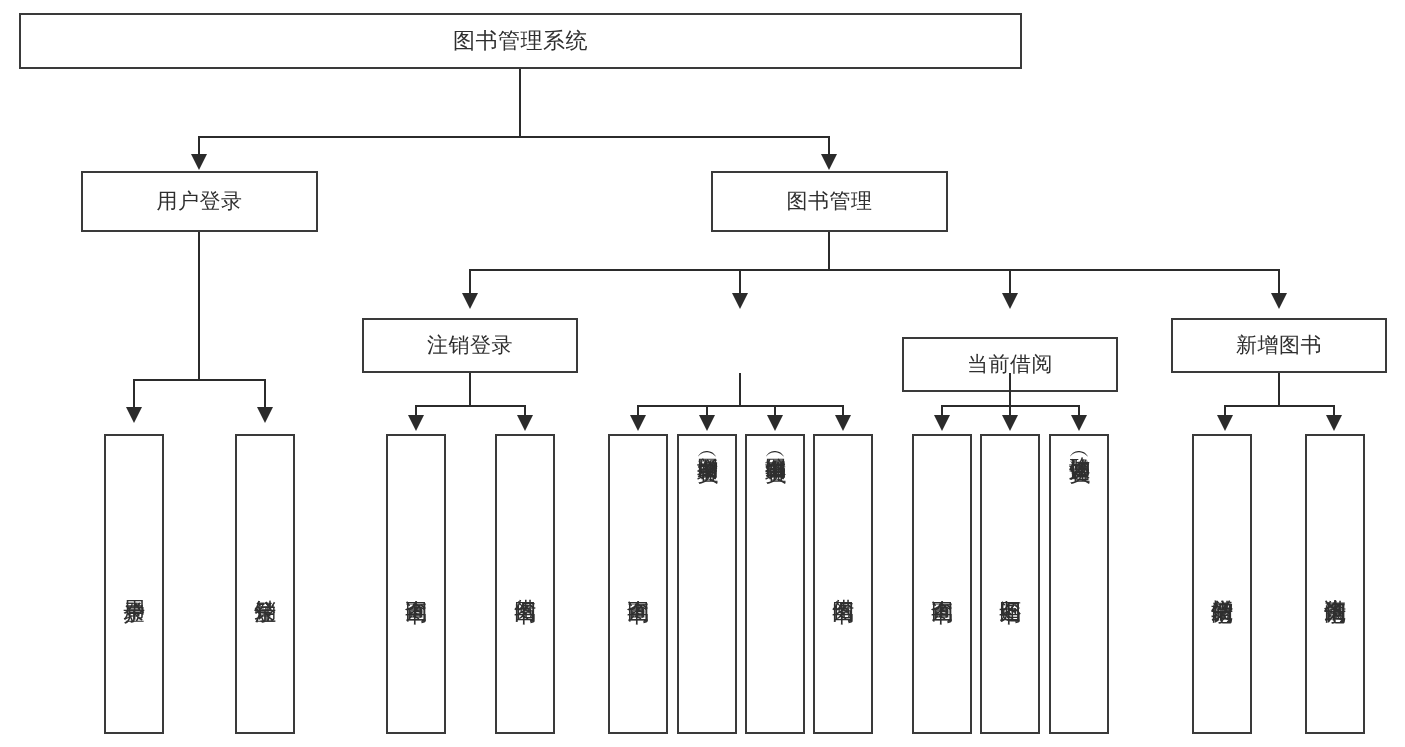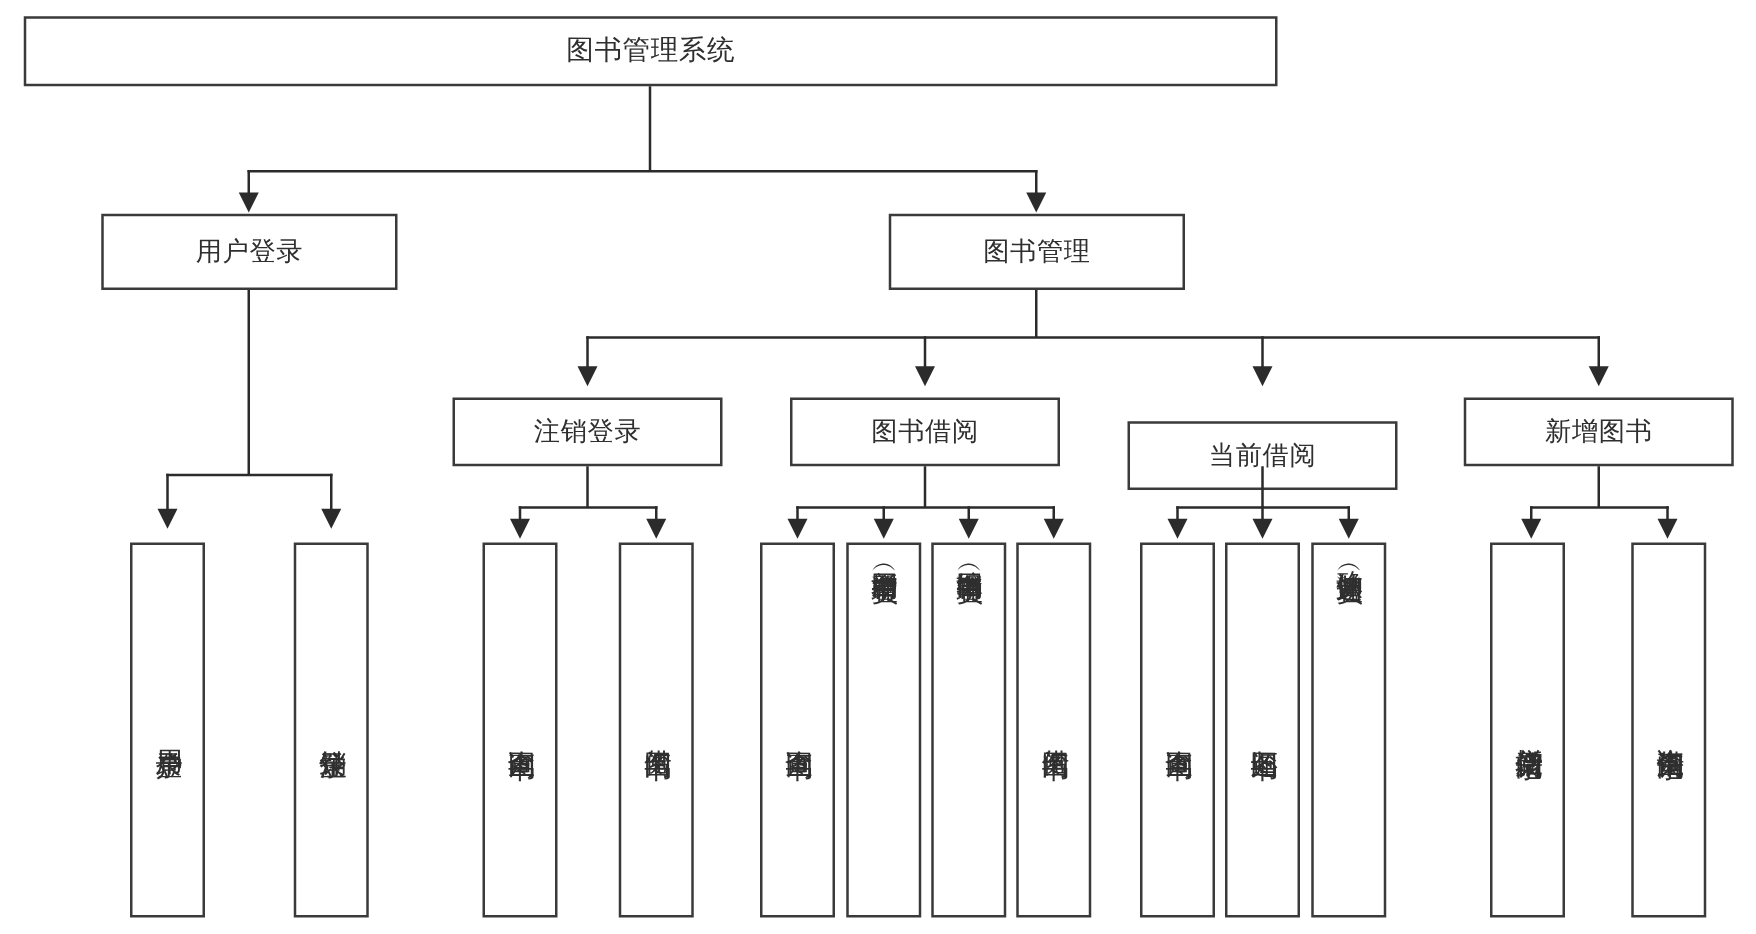--- a/index.html
+++ b/index.html
@@ -134,23 +134,20 @@
   <div class="arrow" style="left:732px; top:293px;"></div>
 
   <div class="edge vline" style="left:1009px; top:269px; width:2px; height:26px;"></div>
   <div class="arrow" style="left:1002px; top:293px;"></div>
 
   <div class="edge vline" style="left:1278px; top:269px; width:2px; height:26px;"></div>
   <div class="arrow" style="left:1271px; top:293px;"></div>
 
   <div class="node horiz" style="left:362px; top:318px; width:216px; height:55px;">
     <span class="lbl">注销登录</span>
-  </div>
-  <div class="node horiz" style="left:632px; top:318px; width:216px; height:55px;">
-    <span class="lbl">图书借阅</span>
   </div>
   <div class="node horiz" style="left:902px; top:337px; width:216px; height:55px;">
     <span class="lbl">当前借阅</span>
   </div>
   <div class="node horiz" style="left:1171px; top:318px; width:216px; height:55px;">
     <span class="lbl">新增图书</span>
   </div>
 
   <div class="edge vline" style="left:469px; top:373px; width:2px; height:33px;"></div>
   <div class="edge hline" style="left:415px; top:405px; width:111px; height:2px;"></div>

